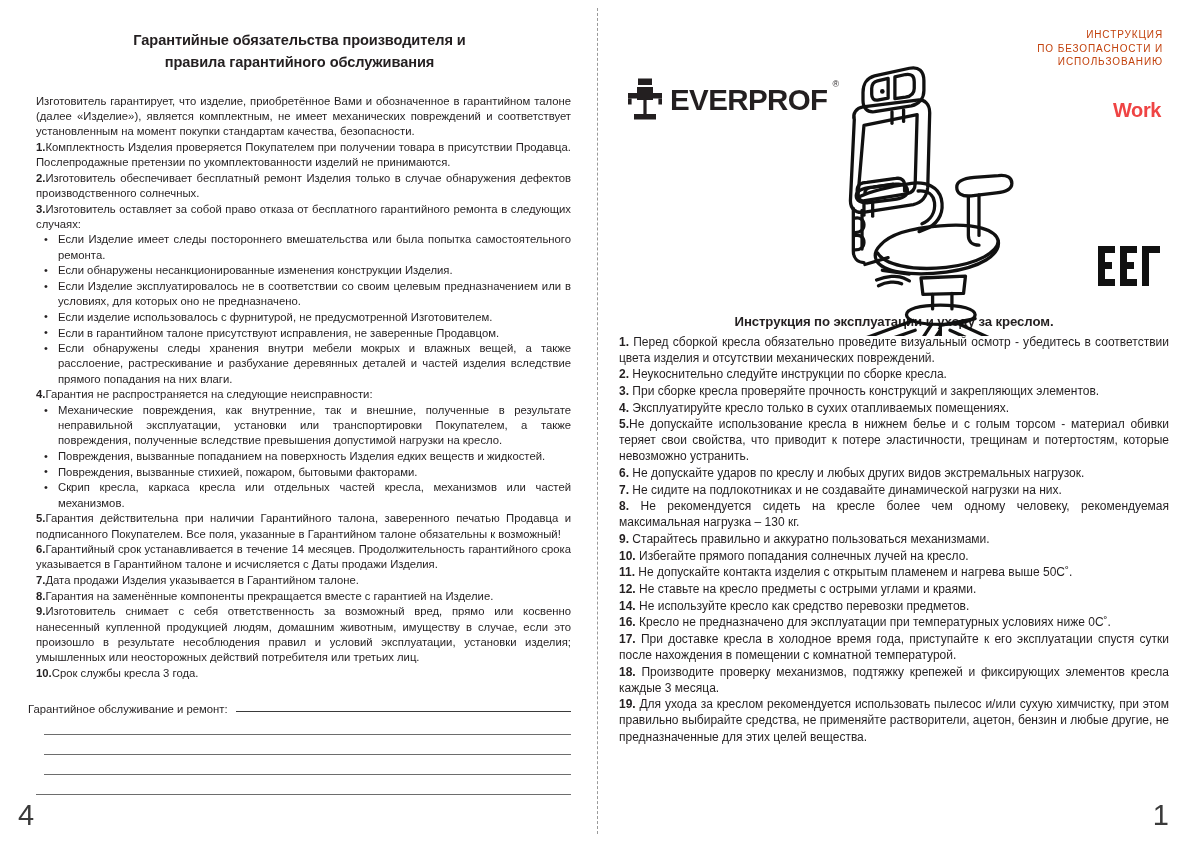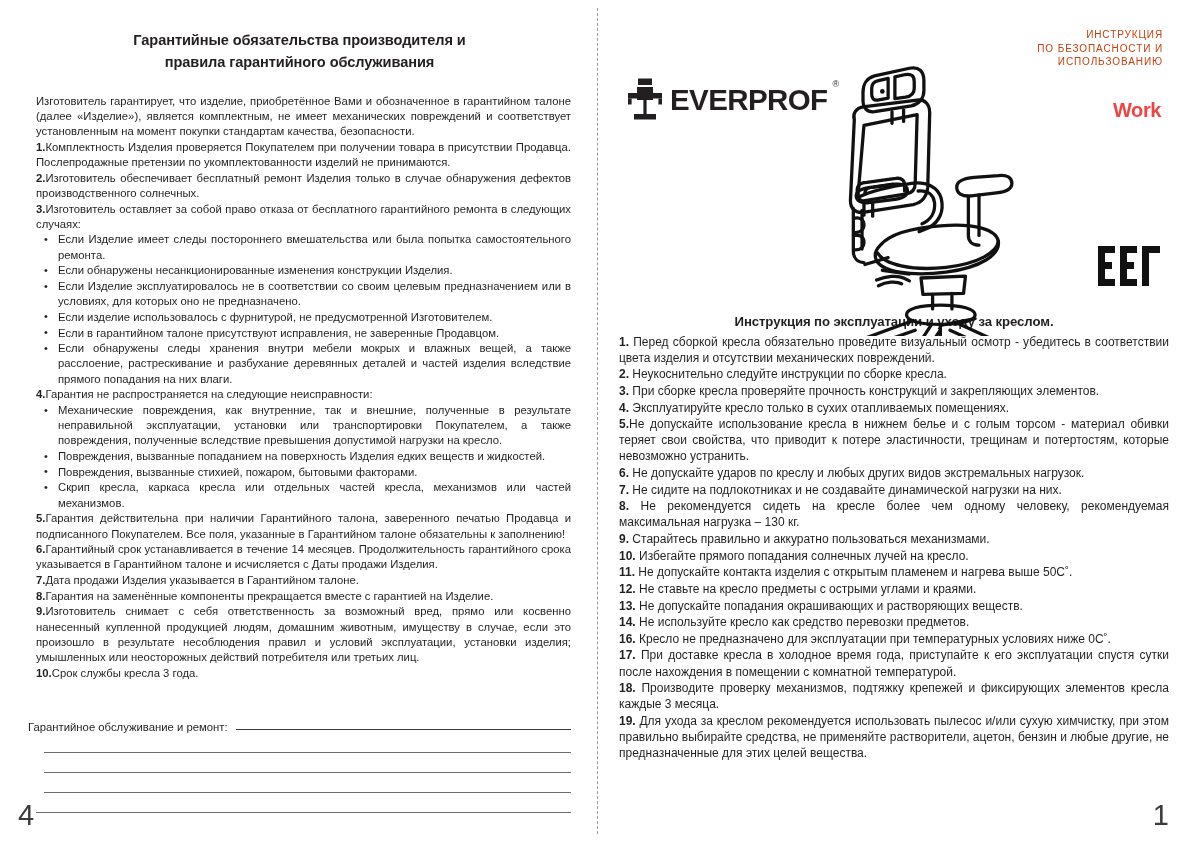--- a/index.html
+++ b/index.html
@@ -49,21 +49,21 @@
     text-align: justify;
     margin-bottom: 0.5px;
   }
   ul.bullets li::before {
     content: "•";
     position: absolute;
     left: 8px; top: -0.5px;
     font-size: 11px;
   }
 
-  .sig-block { margin-top: 40px; font-size: 11.3px; }
+  .sig-block { margin-top: 22px; font-size: 11.3px; }
   .sig-first { display: flex; align-items: flex-end; gap: 0; }
   .sig-first .lbl { white-space: nowrap; }
   .sig-first .rule { flex: 1; border-bottom: 1px solid #3a3a3a; margin-left: 8px; margin-bottom: 3px; }
   .rule-line { border-bottom: 1px solid #6d6d6d; height: 0; margin: 19px 0 0 16px; }
   .rule-line.last { margin-left: 8px; }
 
   .pagenum {
     position: absolute;
     font-size: 29px;
     color: #3b3b3b;
@@ -157,21 +157,21 @@
 
       <p><span class="num">4.</span><span>Гарантия не распространяется на следующие неисправности:</span></p>
 
       <ul class="bullets">
         <li>Механические повреждения, как внутренние, так и внешние, полученные в результате неправильной эксплуатации, установки или транспортировки Покупателем, а также повреждения, полученные вследствие превышения допустимой нагрузки на кресло.</li>
         <li>Повреждения, вызванные попаданием на поверхность Изделия едких веществ и жидкостей.</li>
         <li>Повреждения, вызванные стихией, пожаром, бытовыми факторами.</li>
         <li>Скрип кресла, каркаса кресла или отдельных частей кресла, механизмов или частей механизмов.</li>
       </ul>
 
-      <p><span class="num">5.</span><span>Гарантия действительна при наличии Гарантийного талона, заверенного печатью Продавца и подписанного Покупателем. Все поля, указанные в Гарантийном талоне обязательны к заполнению!</span></p>
+      <p><span class="num">5.</span><span>Гарантия действительна при наличии Гарантийного талона, заверенного печатью Продавца и подписанного Покупателем. Все поля, указанные в Гарантийном талоне обязательны к возможный!</span></p>
       <p><span class="num">6.</span><span>Гарантийный срок устанавливается в течение 14 месяцев. Продолжительность гарантийного срока указывается в Гарантийном талоне и исчисляется с Даты продажи Изделия.</span></p>
       <p><span class="num">7.</span><span>Дата продажи Изделия указывается в Гарантийном талоне.</span></p>
       <p><span class="num">8.</span><span>Гарантия на заменённые компоненты прекращается вместе с гарантией на Изделие.</span></p>
       <p><span class="num">9.</span><span>Изготовитель снимает с себя ответственность за возможный вред, прямо или косвенно нанесенный купленной продукцией людям, домашним животным, имуществу в случае, если это произошло в результате несоблюдения правил и условий эксплуатации, установки изделия; умышленных или неосторожных действий потребителя или третьих лиц.</span></p>
       <p><span class="num">10.</span><span>Срок службы кресла 3 года.</span></p>
     </div>
 
     <div class="sig-block">
       <div class="sig-first">
         <span class="lbl">Гарантийное обслуживание и ремонт:</span>
@@ -316,21 +316,20 @@
       <p><span class="num">3.</span><span> При сборке кресла проверяйте прочность конструкций и закрепляющих элементов.</span></p>
       <p><span class="num">4.</span><span> Эксплуатируйте кресло только в сухих отапливаемых помещениях.</span></p>
       <p><span class="num">5.</span><span>Не допускайте использование кресла в нижнем белье и с голым торсом - материал обивки теряет свои свойства, что приводит к потере эластичности, трещинам и потертостям, которые невозможно устранить.</span></p>
       <p><span class="num">6.</span><span> Не допускайте ударов по креслу и любых других видов экстремальных нагрузок.</span></p>
       <p><span class="num">7.</span><span> Не сидите на подлокотниках и не создавайте динамической нагрузки на них.</span></p>
       <p><span class="num">8.</span><span> Не рекомендуется сидеть на кресле более чем одному человеку, рекомендуемая максимальная нагрузка – 130 кг.</span></p>
       <p><span class="num">9.</span><span> Старайтесь правильно и аккуратно пользоваться механизмами.</span></p>
       <p><span class="num">10.</span><span> Избегайте прямого попадания солнечных лучей на кресло.</span></p>
       <p><span class="num">11.</span><span> Не допускайте контакта изделия с открытым пламенем и нагрева выше 50С˚.</span></p>
       <p><span class="num">12.</span><span> Не ставьте на кресло предметы с острыми углами и краями.</span></p>
-      <p><span class="num">13.</span><span> Не допускайте попадания окрашивающих и растворяющих веществ.</span></p>
       <p><span class="num">14.</span><span> Не используйте кресло как средство перевозки предметов.</span></p>
       <p><span class="num">16.</span><span> Кресло не предназначено для эксплуатации при температурных условиях ниже 0С˚.</span></p>
       <p><span class="num">17.</span><span> При доставке кресла в холодное время года, приступайте к его эксплуатации спустя сутки после нахождения в помещении с комнатной температурой.</span></p>
       <p><span class="num">18.</span><span> Производите проверку механизмов, подтяжку крепежей и фиксирующих элементов кресла каждые 3 месяца.</span></p>
       <p><span class="num">19.</span><span> Для ухода за креслом рекомендуется использовать пылесос и/или сухую химчистку, при этом правильно выбирайте средства, не применяйте растворители, ацетон, бензин и любые другие, не предназначенные для этих целей вещества.</span></p>
     </div>
 
     <div class="pagenum pagenum-right">1</div>
   </div>
 

